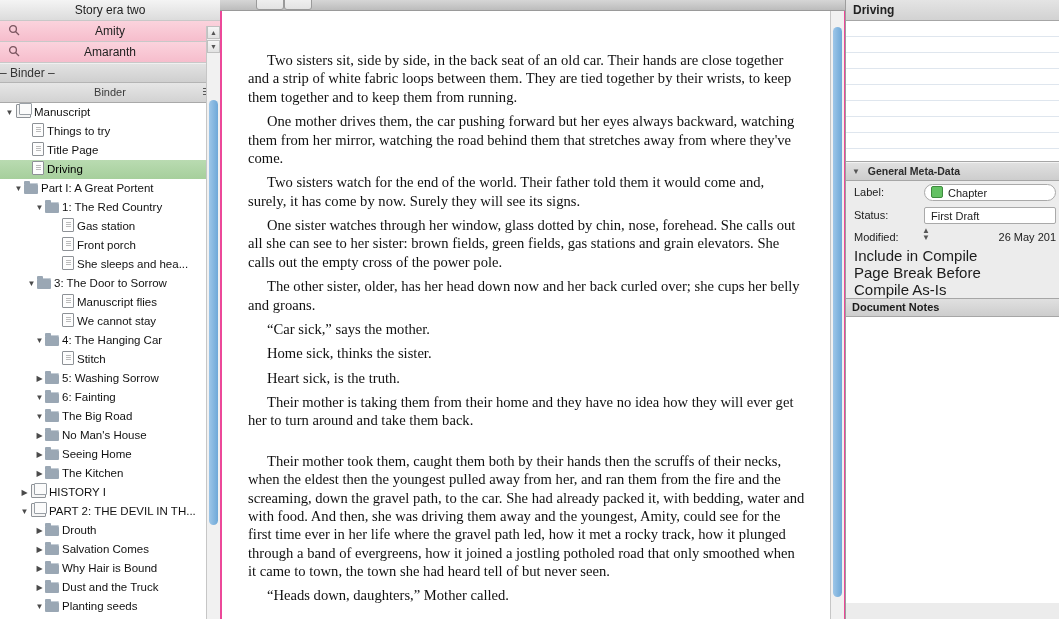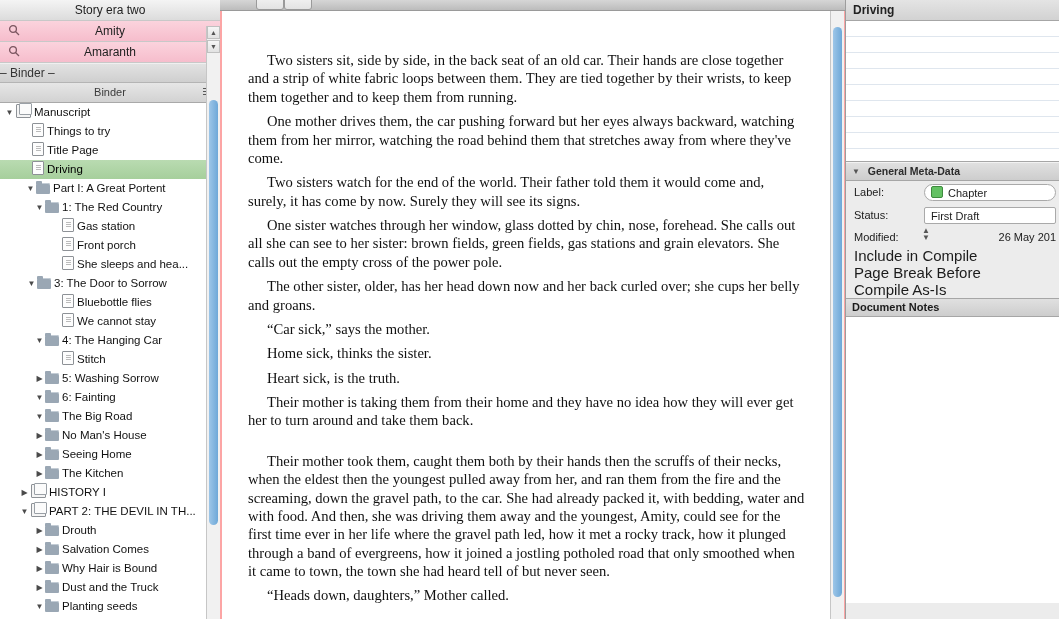--- a/index.html
+++ b/index.html
@@ -194,21 +194,21 @@
     color: #555;
   }
 
   
   #editor-wrap {
     position: absolute;
     left: 220px;
     top: 0;
     width: 625px;
     height: 619px;
-    background: #fca5a5;
+    background: #ec4899;
     overflow: hidden;
   }
   #editor-topbar {
     position: absolute;
     left: 0; top: 0;
     width: 625px;
     height: 10px;
     background: linear-gradient(to bottom, #d6d6d6, #bcbcbc);
     border-bottom: 1px solid #9a9a9a;
   }
@@ -416,27 +416,27 @@
           <i></i>
           <i></i>
         </span>
     </div>
 
     <div id="tree">
         <div class="row" style="padding-left: 4px;"><span class="tw">▼</span><span class="ic ic-stack"></span><span class="row-label">Manuscript</span></div>
         <div class="row" style="padding-left: 19px;"><span class="tw none">▶</span><span class="ic ic-doc"></span><span class="row-label">Things to try</span></div>
         <div class="row" style="padding-left: 19px;"><span class="tw none">▶</span><span class="ic ic-doc"></span><span class="row-label">Title Page</span></div>
         <div class="row selected" style="padding-left: 19px;"><span class="tw none">▶</span><span class="ic ic-doc"></span><span class="row-label">Driving</span></div>
-        <div class="row" style="padding-left: 25px;"><span class="tw">▼</span><span class="ic ic-folder"></span><span class="row-label">Part I: A Great Portent</span></div>
+        <div class="row" style="padding-left: 13px;"><span class="tw">▼</span><span class="ic ic-folder"></span><span class="row-label">Part I: A Great Portent</span></div>
         <div class="row" style="padding-left: 34px;"><span class="tw">▼</span><span class="ic ic-folder"></span><span class="row-label">1:  The Red Country</span></div>
         <div class="row" style="padding-left: 49px;"><span class="tw none">▶</span><span class="ic ic-doc"></span><span class="row-label">Gas station</span></div>
         <div class="row" style="padding-left: 49px;"><span class="tw none">▶</span><span class="ic ic-doc"></span><span class="row-label">Front porch</span></div>
         <div class="row" style="padding-left: 49px;"><span class="tw none">▶</span><span class="ic ic-doc"></span><span class="row-label">She sleeps and hea...</span></div>
         <div class="row" style="padding-left: 26px;"><span class="tw">▼</span><span class="ic ic-folder"></span><span class="row-label">3:  The Door to Sorrow</span></div>
-        <div class="row" style="padding-left: 49px;"><span class="tw none">▶</span><span class="ic ic-doc"></span><span class="row-label">Bluebottle flies</span></div>
+        <div class="row" style="padding-left: 49px;"><span class="tw none">▶</span><span class="ic ic-doc"></span><span class="row-label">Manuscript flies</span></div>
         <div class="row" style="padding-left: 49px;"><span class="tw none">▶</span><span class="ic ic-doc"></span><span class="row-label">We cannot stay</span></div>
         <div class="row" style="padding-left: 34px;"><span class="tw">▼</span><span class="ic ic-folder"></span><span class="row-label">4:  The Hanging Car</span></div>
         <div class="row" style="padding-left: 49px;"><span class="tw none">▶</span><span class="ic ic-doc"></span><span class="row-label">Stitch</span></div>
         <div class="row" style="padding-left: 34px;"><span class="tw">▶</span><span class="ic ic-folder"></span><span class="row-label">5:  Washing Sorrow</span></div>
         <div class="row" style="padding-left: 34px;"><span class="tw">▼</span><span class="ic ic-folder"></span><span class="row-label">6:  Fainting</span></div>
         <div class="row" style="padding-left: 34px;"><span class="tw">▼</span><span class="ic ic-folder"></span><span class="row-label">The Big Road</span></div>
         <div class="row" style="padding-left: 34px;"><span class="tw">▶</span><span class="ic ic-folder"></span><span class="row-label">No Man's House</span></div>
         <div class="row" style="padding-left: 34px;"><span class="tw">▶</span><span class="ic ic-folder"></span><span class="row-label">Seeing Home</span></div>
         <div class="row" style="padding-left: 34px;"><span class="tw">▶</span><span class="ic ic-folder"></span><span class="row-label">The Kitchen</span></div>
         <div class="row" style="padding-left: 19px;"><span class="tw">▶</span><span class="ic ic-stack"></span><span class="row-label">HISTORY I</span></div>

